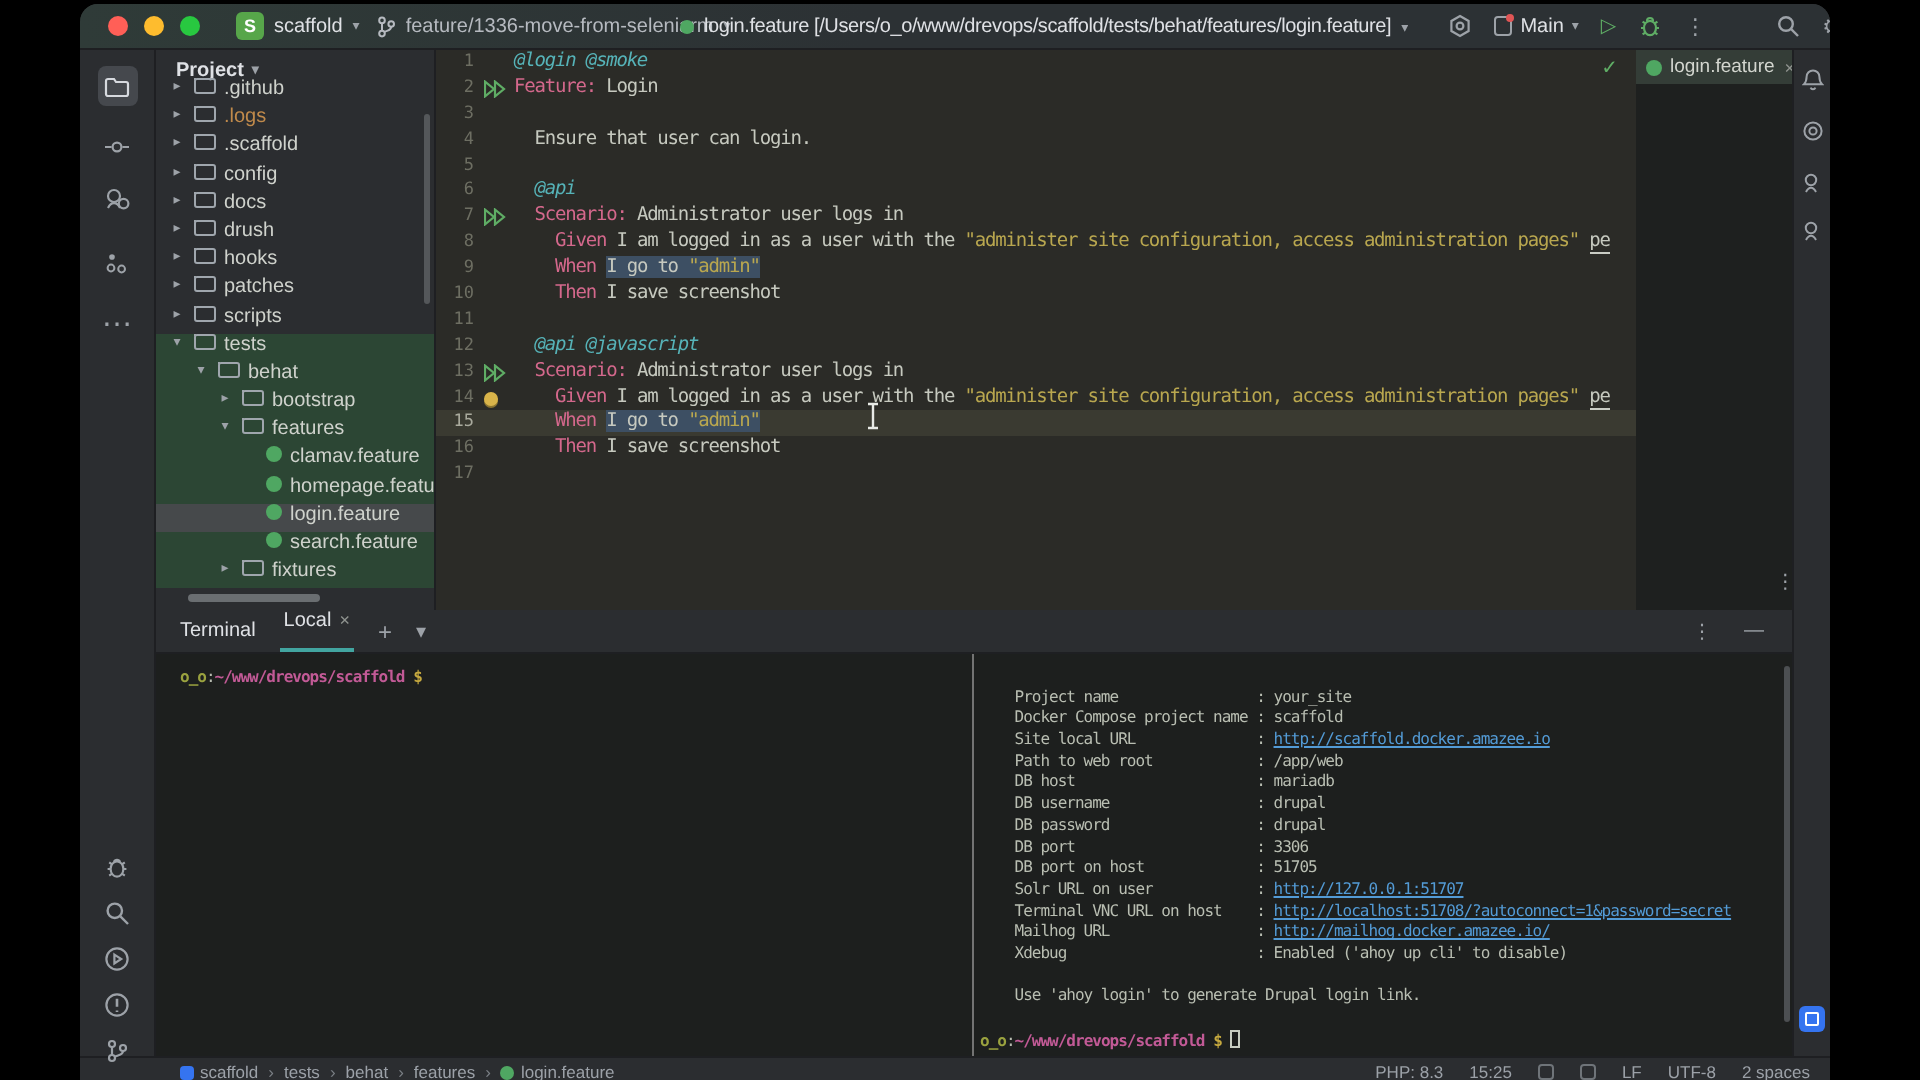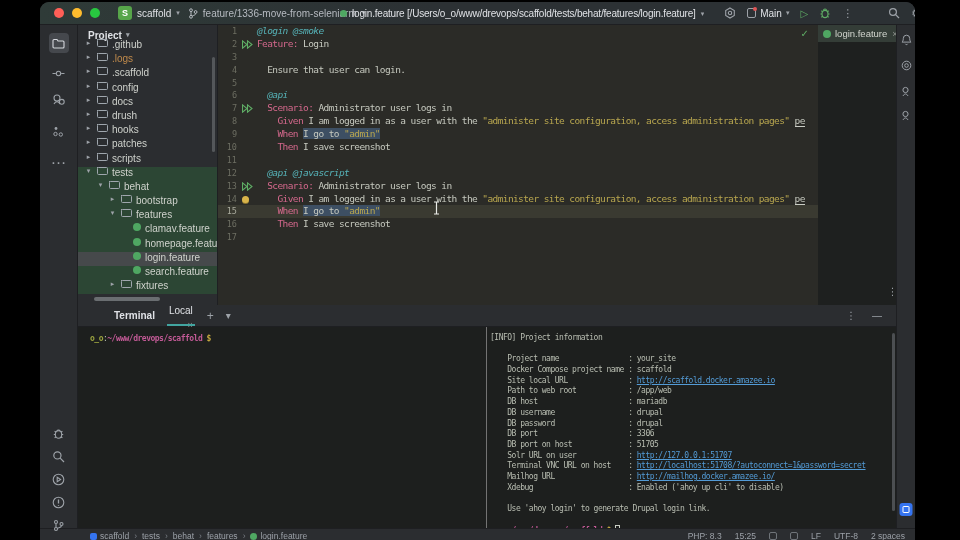--- a/index.html
+++ b/index.html
@@ -82,22 +82,22 @@
   .eright { flex:0 0 78px; background:#1e201f; position:relative; }
   .etab { height:17px; background:#343d37; display:flex; align-items:center; gap:4px;
           padding:0 5px; font-size:9.5px; color:#d3d6cf; white-space:nowrap; }
   .etab .x { color:#8f938f; font-size:9px; margin-left:1px; }
   .eright .vdots { position:absolute; right:5px; bottom:8px; color:#9da2a8; font-size:10px; }
 
   
   .terminal { flex:0 0 223px; background:#1d1f1e; display:flex; flex-direction:column; min-height:0; }
   .term-head { flex:0 0 21px; background:#2b2d30; border-bottom:1px solid #1e1f22;
                display:flex; align-items:center; font-size:10px; color:#dfe1e5; padding-left:12px; gap:12px; }
-  .term-title { font-weight:bold;margin-left:24px; }
-  .term-tab { display:flex; align-items:flex-end; gap:4px; height:21px; position:relative; padding:0 2px;flex-direction:column; }
+  .term-title { font-weight:normal; }
+  .term-tab { display:flex; align-items:flex-start; gap:4px; height:21px; position:relative; padding:0 2px; }
   .term-tab::after { content:""; position:absolute; left:0; right:0; bottom:0; height:2px; background:#42a5a0; }
   .term-tab .x { color:#8f938f; font-size:9px; }
   .thico { color:#9da2a8; font-size:10px; }
   .term-head-right { margin-left:auto; display:flex; gap:16px; padding-right:14px; }
   .term-body { flex:1 1 auto; display:flex; min-height:0; }
   .tpane-l { flex:0 0 409px; border-right:1px solid #737373; padding:7px 0 0 12px; }
   .tpane-r { flex:1 1 auto; padding:6px 0 0 3px; position:relative; overflow:hidden; }
   .tline { font-family:"DejaVu Sans Mono",monospace; font-size:8px; letter-spacing:-0.5px;
            line-height:10.7px; height:10.7px; white-space:pre; color:#b9beb2; }
   .s-t { color:#b9beb2; }
@@ -411,21 +411,20 @@
             <span class="thico">⋮</span>
             <span class="thico">—</span>
           </span>
         </div>
         <div class="term-body">
           <div class="tpane-l">
             <div class="tline" id="term-left-prompt"><span class="s-user">o_o</span><span class="s-t">:</span><span class="s-path">~/www/drevops/scaffold</span><span class="s-t"> </span><span class="s-dollar">$</span></div>
           </div>
           <div class="tpane-r">
             <div id="term-right">
-                <div class="tline"><span class="s-t">[INFO] Project information</span></div>
                 <div class="tline"></div>
                 <div class="tline"><span class="s-t">    Project name                : your_site</span></div>
                 <div class="tline"><span class="s-t">    Docker Compose project name : scaffold</span></div>
                 <div class="tline"><span class="s-t">    Site local URL              : </span><span class="s-link">http://scaffold.docker.amazee.io</span></div>
                 <div class="tline"><span class="s-t">    Path to web root            : /app/web</span></div>
                 <div class="tline"><span class="s-t">    DB host                     : mariadb</span></div>
                 <div class="tline"><span class="s-t">    DB username                 : drupal</span></div>
                 <div class="tline"><span class="s-t">    DB password                 : drupal</span></div>
                 <div class="tline"><span class="s-t">    DB port                     : 3306</span></div>
                 <div class="tline"><span class="s-t">    DB port on host             : 51705</span></div>

